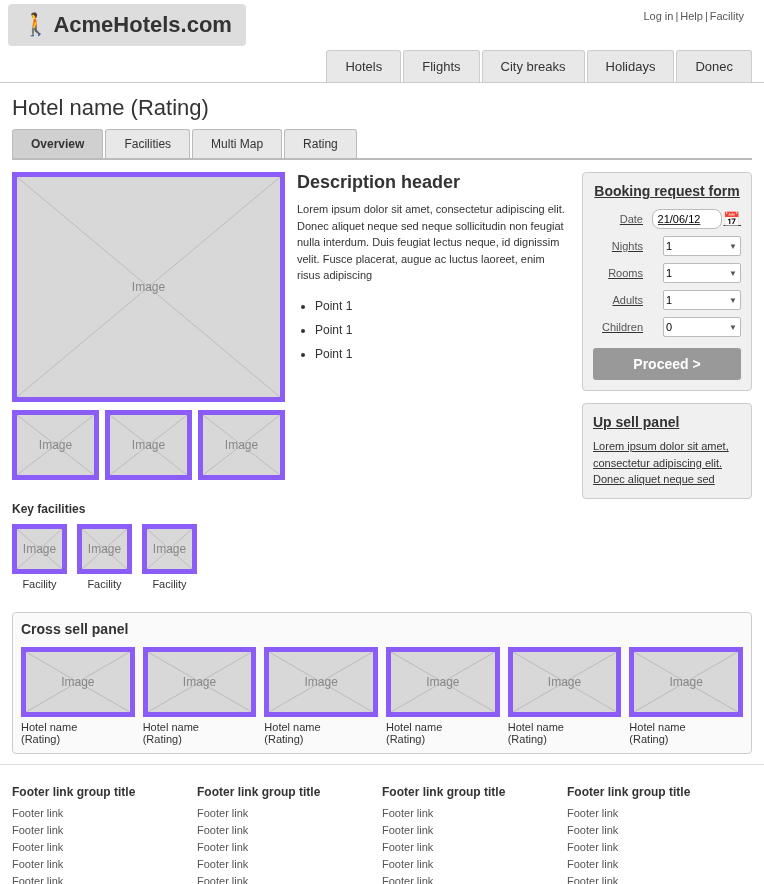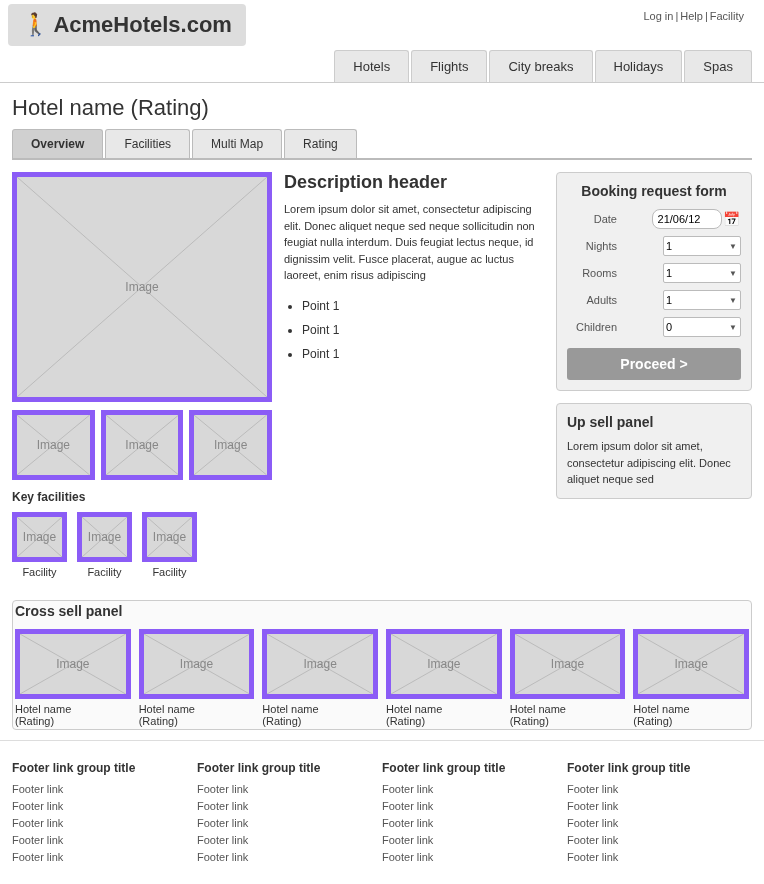--- a/index.html
+++ b/index.html
@@ -19,21 +19,21 @@
     .page-title { font-size: 22px; font-weight: normal; padding: 12px 12px 8px; }
 
     
     .tab-bar { display: flex; border-bottom: 2px solid #bbb; margin: 0 12px; }
     .tab { padding: 7px 18px; font-size: 12px; color: #333; cursor: pointer; background: #e8e8e8; border: 1px solid #bbb; border-bottom: none; margin-right: 2px; border-radius: 3px 3px 0 0; }
     .tab.active { background: #d0d0d0; font-weight: bold; }
 
     
     .main-content { display: flex; gap: 12px; padding: 12px; }
     .left-panel { flex: 1; }
-    .right-panel { width: 196px; flex-shrink: 0; }
+    .right-panel { width: 170px; flex-shrink: 0; text-decoration: underline; }
 
     .main-image { width: 100%; height: 230px; margin-bottom: 8px; }
 
     
     .img-diag {
       background: #d8d8d8;
       border: 5px solid #8b5cf6;
       display: flex;
       align-items: center;
       justify-content: center;
@@ -50,21 +50,21 @@
     .desc-right { flex: 1; }
 
     .desc-header { font-size: 18px; font-weight: bold; margin-bottom: 8px; }
     .desc-text { font-size: 11px; line-height: 1.5; color: #333; margin-bottom: 10px; }
     .bullet-list { list-style: disc; padding-left: 18px; font-size: 12px; line-height: 2; }
 
     .thumbnail-row { display: flex; gap: 6px; margin-top: 8px; }
     .thumb { flex: 1; height: 70px; }
 
     
-    .key-facilities { margin-top: 10px; }
+    .key-facilities { margin-top: 22px; }
     .key-facilities-title { font-size: 12px; font-weight: bold; margin-bottom: 8px; }
     .facility-row { display: flex; gap: 10px; }
     .facility-item { display: flex; flex-direction: column; align-items: center; }
     .facility-img { width: 55px; height: 50px; margin-bottom: 4px; }
     .facility-label { font-size: 11px; }
 
     
     .booking-form { background: #f0f0f0; border: 1px solid #ccc; border-radius: 4px; padding: 10px; margin-bottom: 12px; }
     .booking-title { font-size: 14px; font-weight: bold; margin-bottom: 10px; text-align: center; }
     .form-row { display: flex; align-items: center; justify-content: space-between; margin-bottom: 7px; }
@@ -76,21 +76,21 @@
     .select-wrapper::after { content: '▼'; font-size: 8px; position: absolute; right: 4px; top: 50%; transform: translateY(-50%); pointer-events: none; color: #555; }
     .cal-icon { font-size: 14px; }
     .proceed-btn { width: 100%; background: #999; color: #fff; border: none; padding: 8px; font-size: 14px; font-weight: bold; border-radius: 3px; cursor: pointer; margin-top: 4px; }
 
     
     .upsell-panel { background: #f0f0f0; border: 1px solid #ccc; border-radius: 4px; padding: 10px; }
     .upsell-title { font-size: 14px; font-weight: bold; margin-bottom: 8px; }
     .upsell-text { font-size: 11px; line-height: 1.5; color: #333; }
 
     
-    .cross-sell { margin: 10px 12px; border: 1px solid #ccc; border-radius: 4px; padding: 2px; background: #fafafa; }
+    .cross-sell { margin: 10px 12px; border: 1px solid #ccc; border-radius: 4px; padding: 8px; background: #fafafa; }
     .cross-sell-title { font-size: 14px; font-weight: bold; margin-bottom: 10px; }
     .cross-sell-items { display: flex; gap: 8px; }
     .cross-sell-item { flex: 1; display: flex; flex-direction: column; }
     .cross-sell-img { width: 100%; height: 70px; margin-bottom: 4px; }
     .cross-sell-label { font-size: 11px; }
 
     
     .footer-links { display: flex; gap: 0; padding: 20px 12px 10px; border-top: 1px solid #ddd; margin-top: 10px; }
     .footer-col { flex: 1; padding-right: 10px; }
     .footer-group-title { font-size: 12px; font-weight: bold; margin-bottom: 8px; }
@@ -115,21 +115,21 @@
     <span> | </span>
     <a>Facility</a>
   </div>
 </div>
 
 <nav>
   <div class="nav-item">Hotels</div>
   <div class="nav-item">Flights</div>
   <div class="nav-item">City breaks</div>
   <div class="nav-item">Holidays</div>
-  <div class="nav-item">Spas</div>
+  <div class="nav-item">Donec</div>
 </nav>
 
 <div class="page-title">Hotel name (Rating)</div>
 
 <div class="tab-bar">
   <div class="tab active">Overview</div>
   <div class="tab">Facilities</div>
   <div class="tab">Multi Map</div>
   <div class="tab">Rating</div>
 </div>

